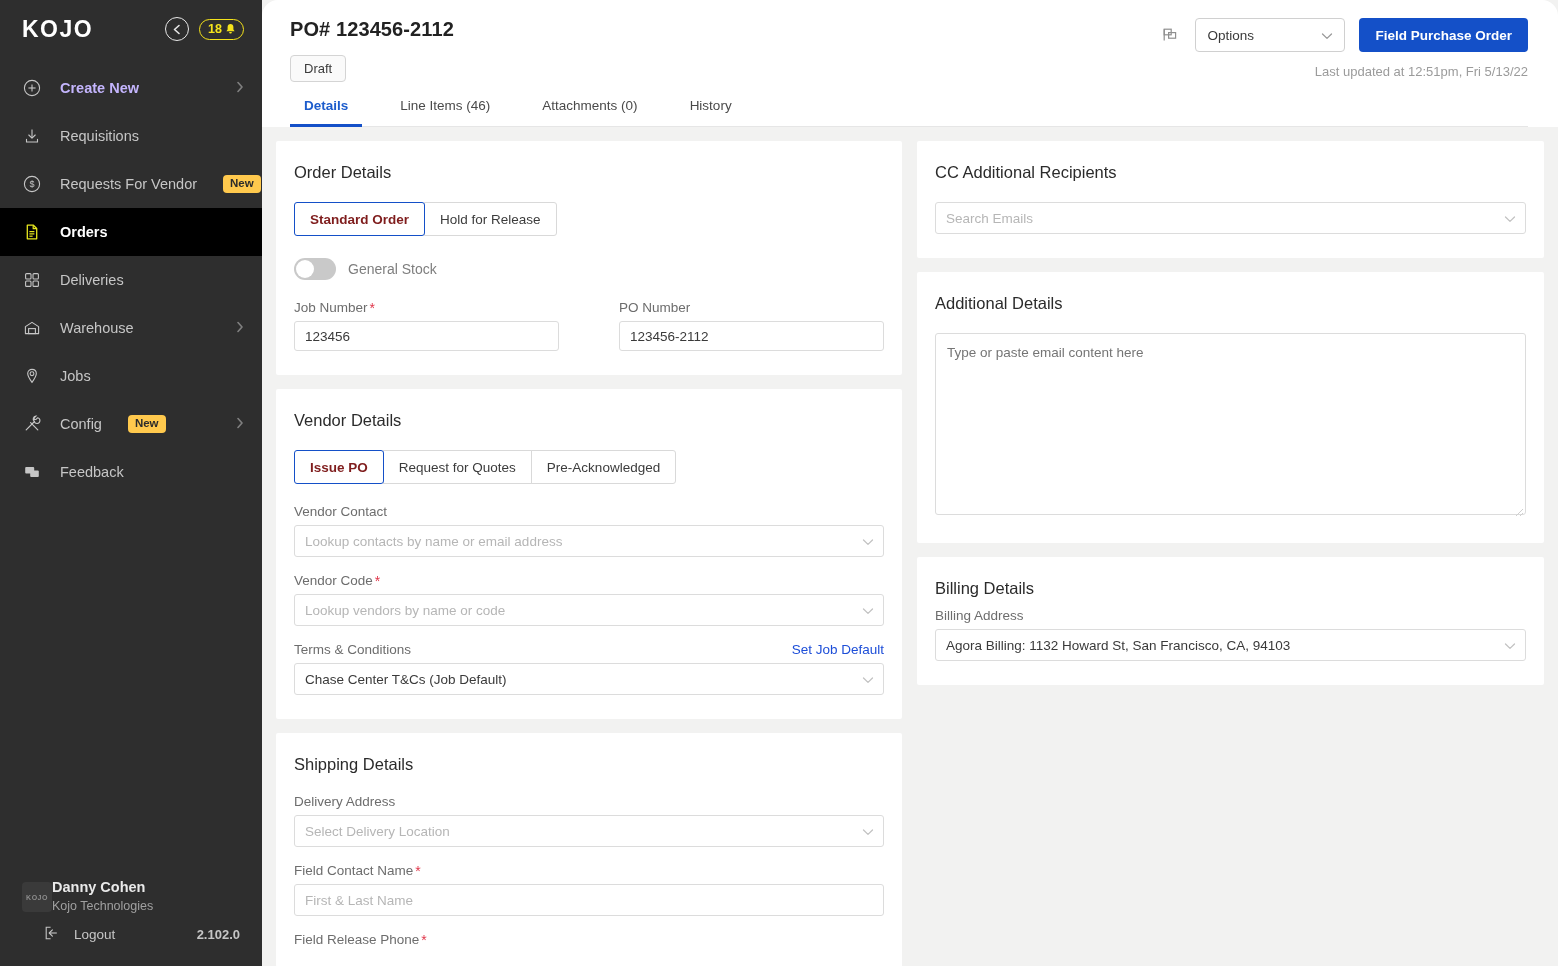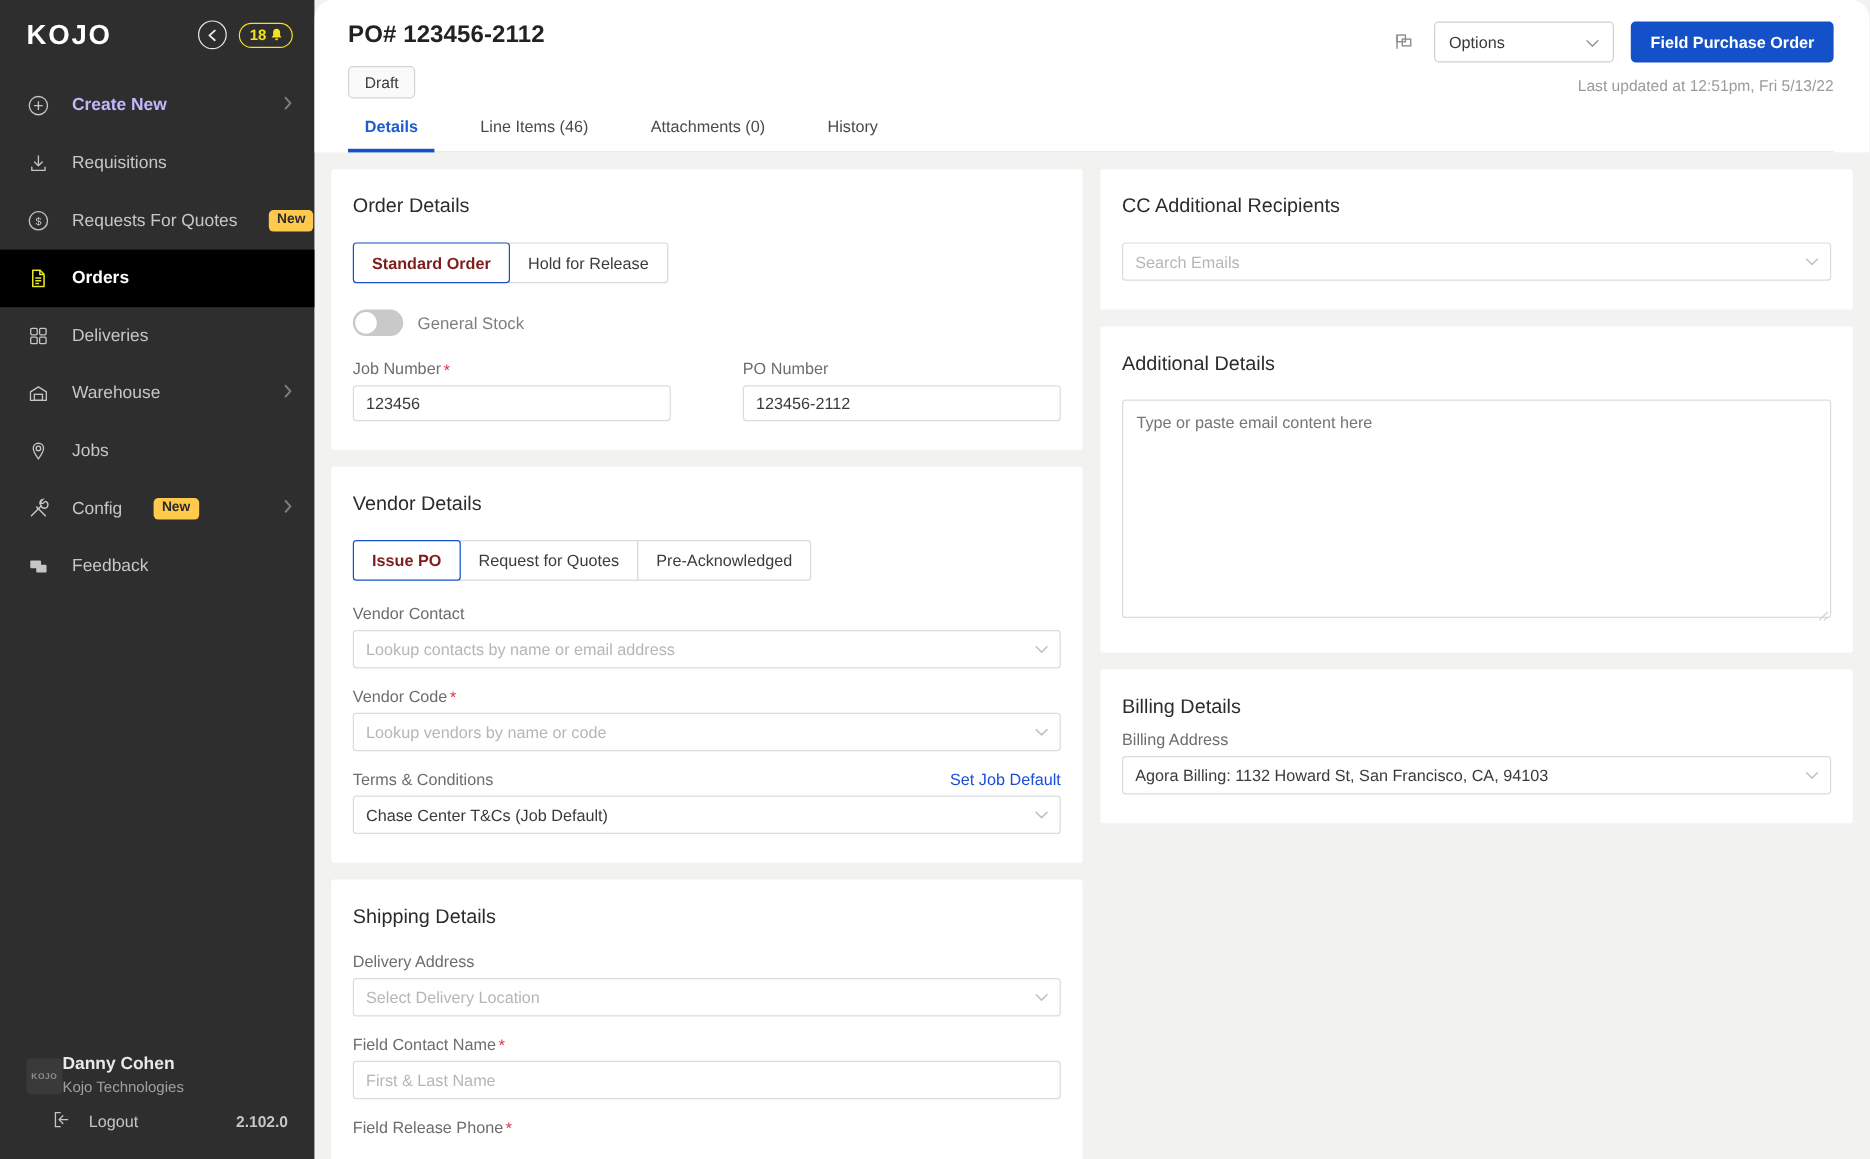--- a/index.html
+++ b/index.html
@@ -229,21 +229,21 @@
         <span class="lbl">Requisitions</span>
       </div>
 
       <div class="nav-item">
         <span class="ic">
           <svg width="18" height="18" viewBox="0 0 18 18">
             <circle cx="9" cy="9" r="7.6" fill="none" stroke="#c6c6c6" stroke-width="1.1"></circle>
             <text x="9" y="12.4" font-size="9" fill="#c6c6c6" text-anchor="middle" font-family="Liberation Sans, sans-serif">$</text>
           </svg>
         </span>
-        <span class="lbl">Requests For Quotes</span>
+        <span class="lbl">Requests For Vendor</span>
         <span class="pill-new">New</span>
       </div>
 
       <div class="nav-item active">
         <span class="ic">
           <svg width="18" height="18" viewBox="0 0 18 18">
             <path d="M4.3 2.2 L10.4 2.2 L13.7 5.5 L13.7 15.8 L4.3 15.8 Z" fill="none" stroke="#e8e81e" stroke-width="1.3" stroke-linejoin="round"></path>
             <polyline points="10.2,2.4 10.2,5.7 13.5,5.7" fill="none" stroke="#e8e81e" stroke-width="1.2"></polyline>
             <line x1="6.4" y1="8.6" x2="11.4" y2="8.6" stroke="#e8e81e" stroke-width="1.2"></line>
             <line x1="6.4" y1="10.9" x2="11.4" y2="10.9" stroke="#e8e81e" stroke-width="1.2"></line>

